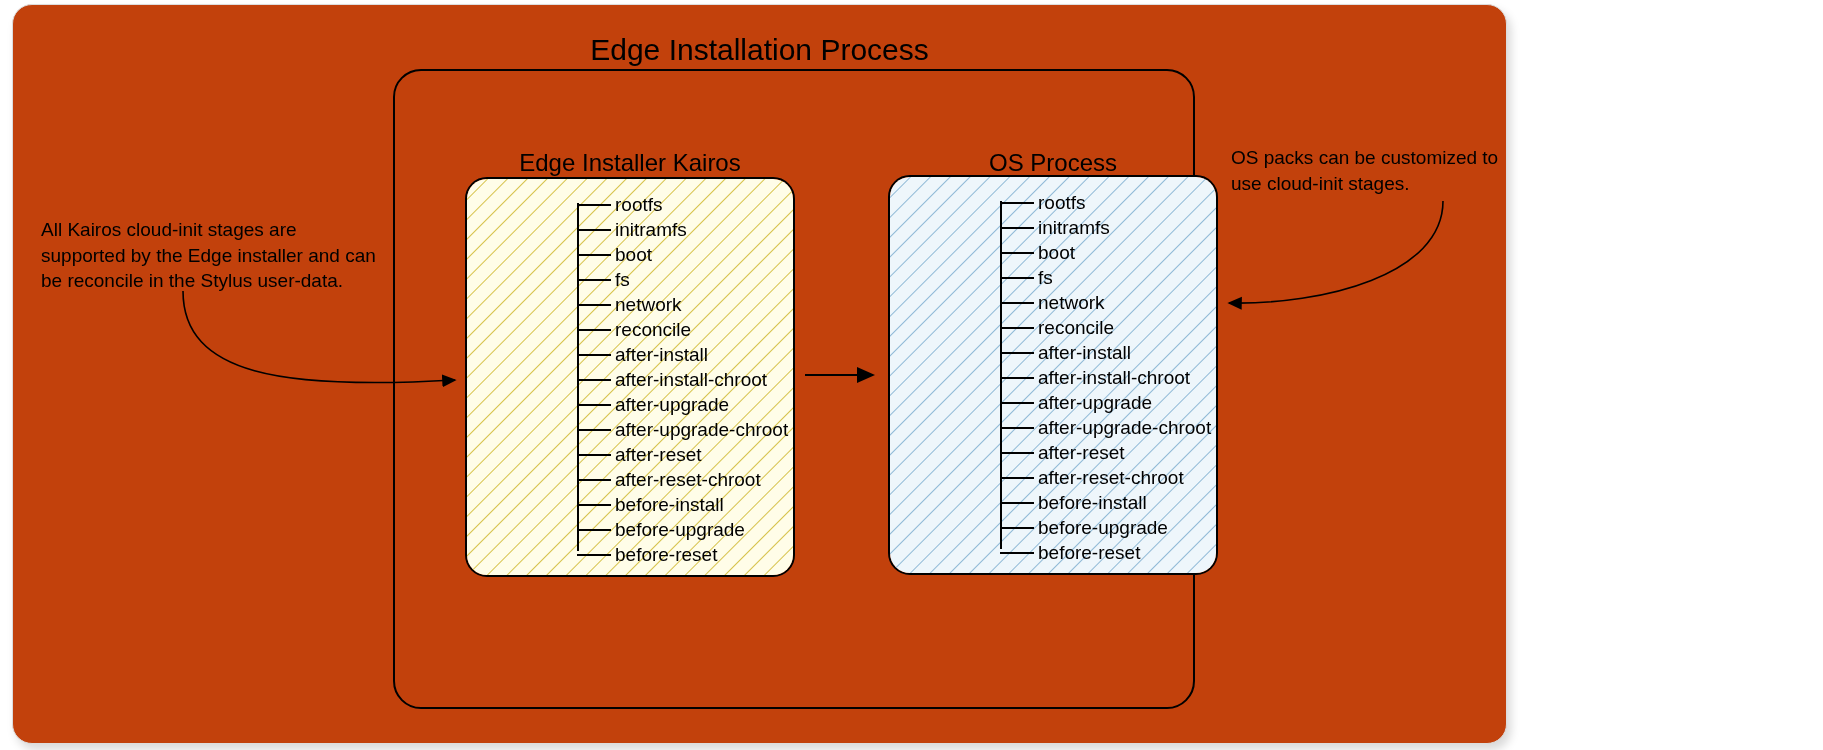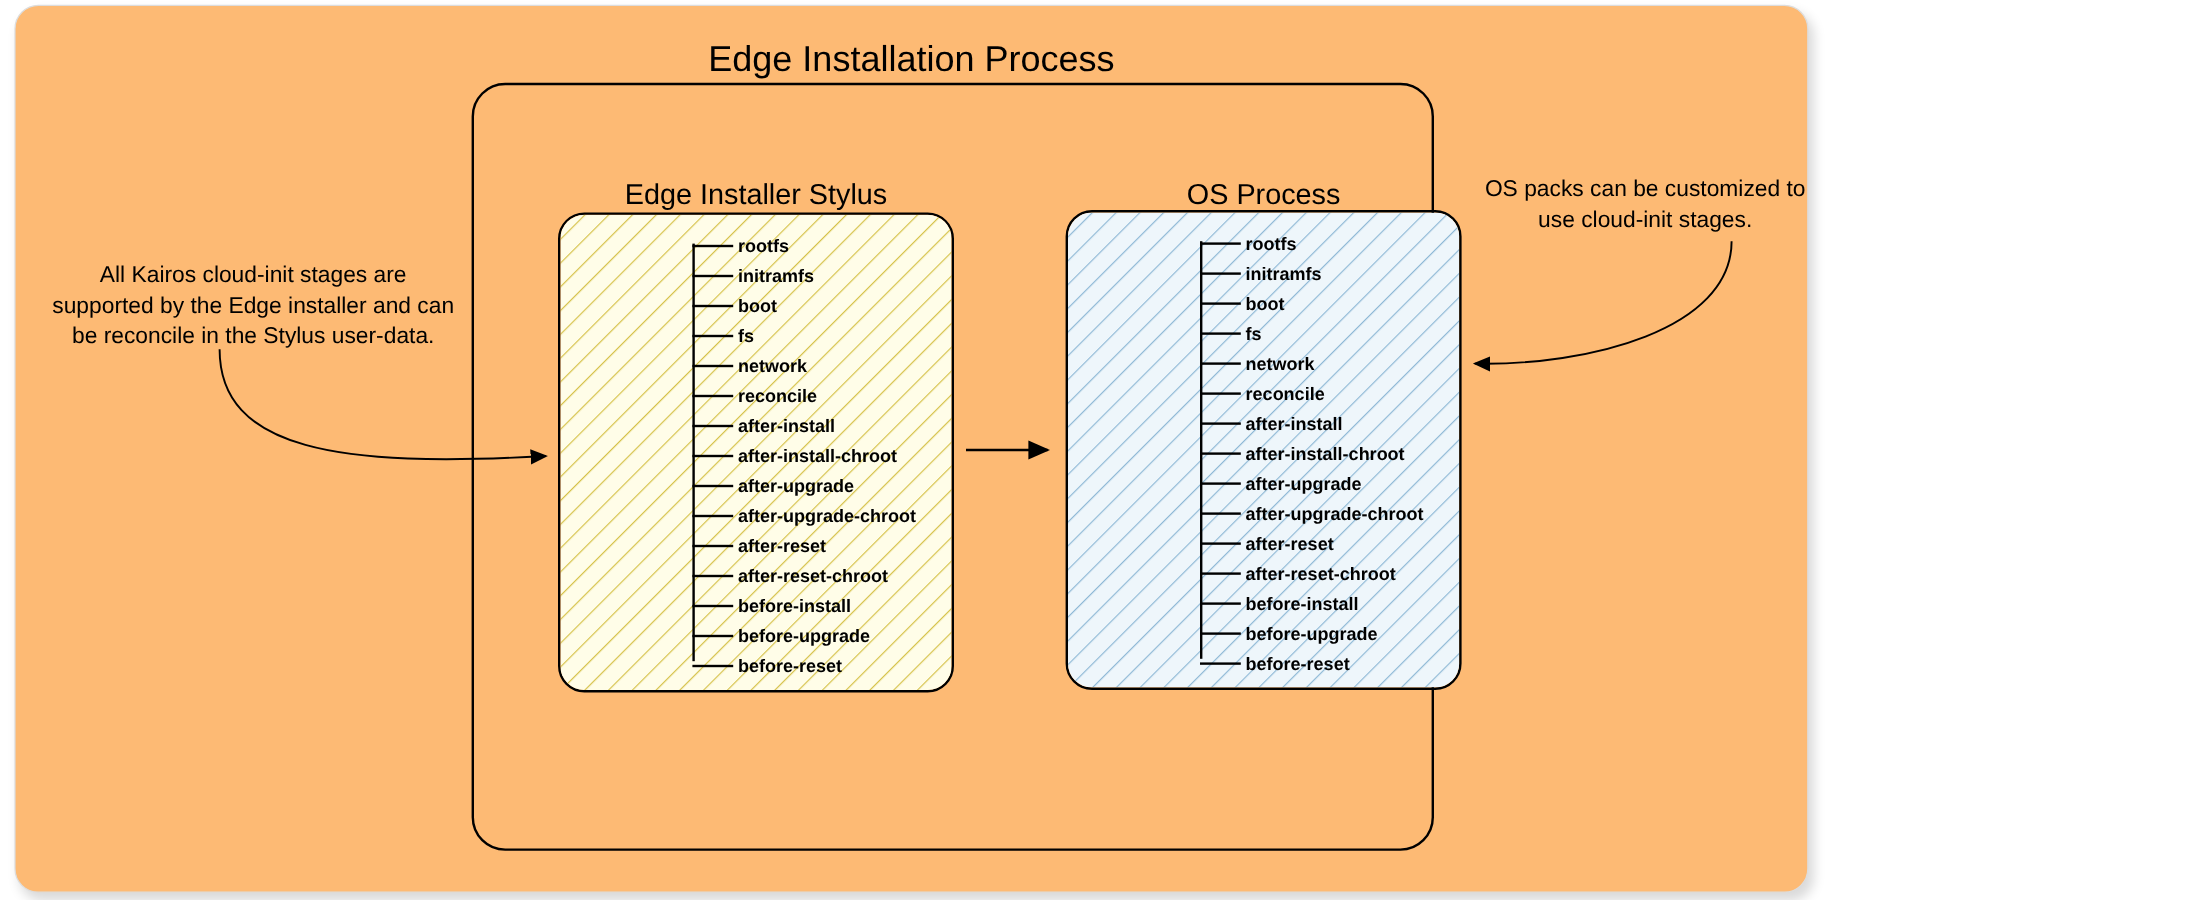--- a/index.html
+++ b/index.html
@@ -11,21 +11,21 @@
     position: relative;
   }
   .outer-card {
     position: absolute;
     left: 12px;
     top: 4px;
     width: 1495px;
     height: 740px;
     border: 1px solid #ddd;
     border-radius: 20px;
-    background: #fdba74;
+    background: #c2410c;
     box-shadow: 4px 6px 10px rgba(0,0,0,0.15);
   }
   .main-title {
     position: absolute;
     left: 0;
     right: 0;
     top: 28px;
     text-align: center;
     font-size: 30px;
     color: #000;
@@ -95,31 +95,30 @@
     align-items: center;
   }
   .timeline .tick {
     width: 34px;
     height: 2px;
     background: #000;
     flex: 0 0 34px;
   }
   .timeline .label {
     margin-left: 4px;
-    font-size: 15px;
+    font-size: 19px;
     color: #000;
     white-space: nowrap;
-    font-weight: bold;
   }
 
   .annotation {
     position: absolute;
     font-size: 19px;
     color: #000;
-    text-align: center;
+    text-align: left;
     line-height: 1.35;
   }
   .annotation.left-note {
     left: 28px;
     top: 212px;
     width: 340px;
   }
   .annotation.right-note {
     left: 1218px;
     top: 140px;
@@ -133,21 +132,21 @@
 </style>
 </head>
 <body>
 
 <div class="outer-card">
 
   <div class="main-title">Edge Installation Process</div>
 
   <div class="process-box"></div>
 
-  <div class="stage-title left">Edge Installer Stylus</div>
+  <div class="stage-title left">Edge Installer Kairos</div>
   <div class="stage-box left">
     <div class="hatch">
       <svg>
         <defs>
           <pattern id="hy" patternUnits="userSpaceOnUse" width="14" height="14" patternTransform="rotate(45)">
             <rect width="14" height="14" fill="#fffde8"></rect>
             <line x1="0" y1="0" x2="0" y2="14" stroke="#d6c24a" stroke-width="2"></line>
           </pattern>
         </defs>
         <rect width="100%" height="100%" fill="url(#hy)"></rect>

